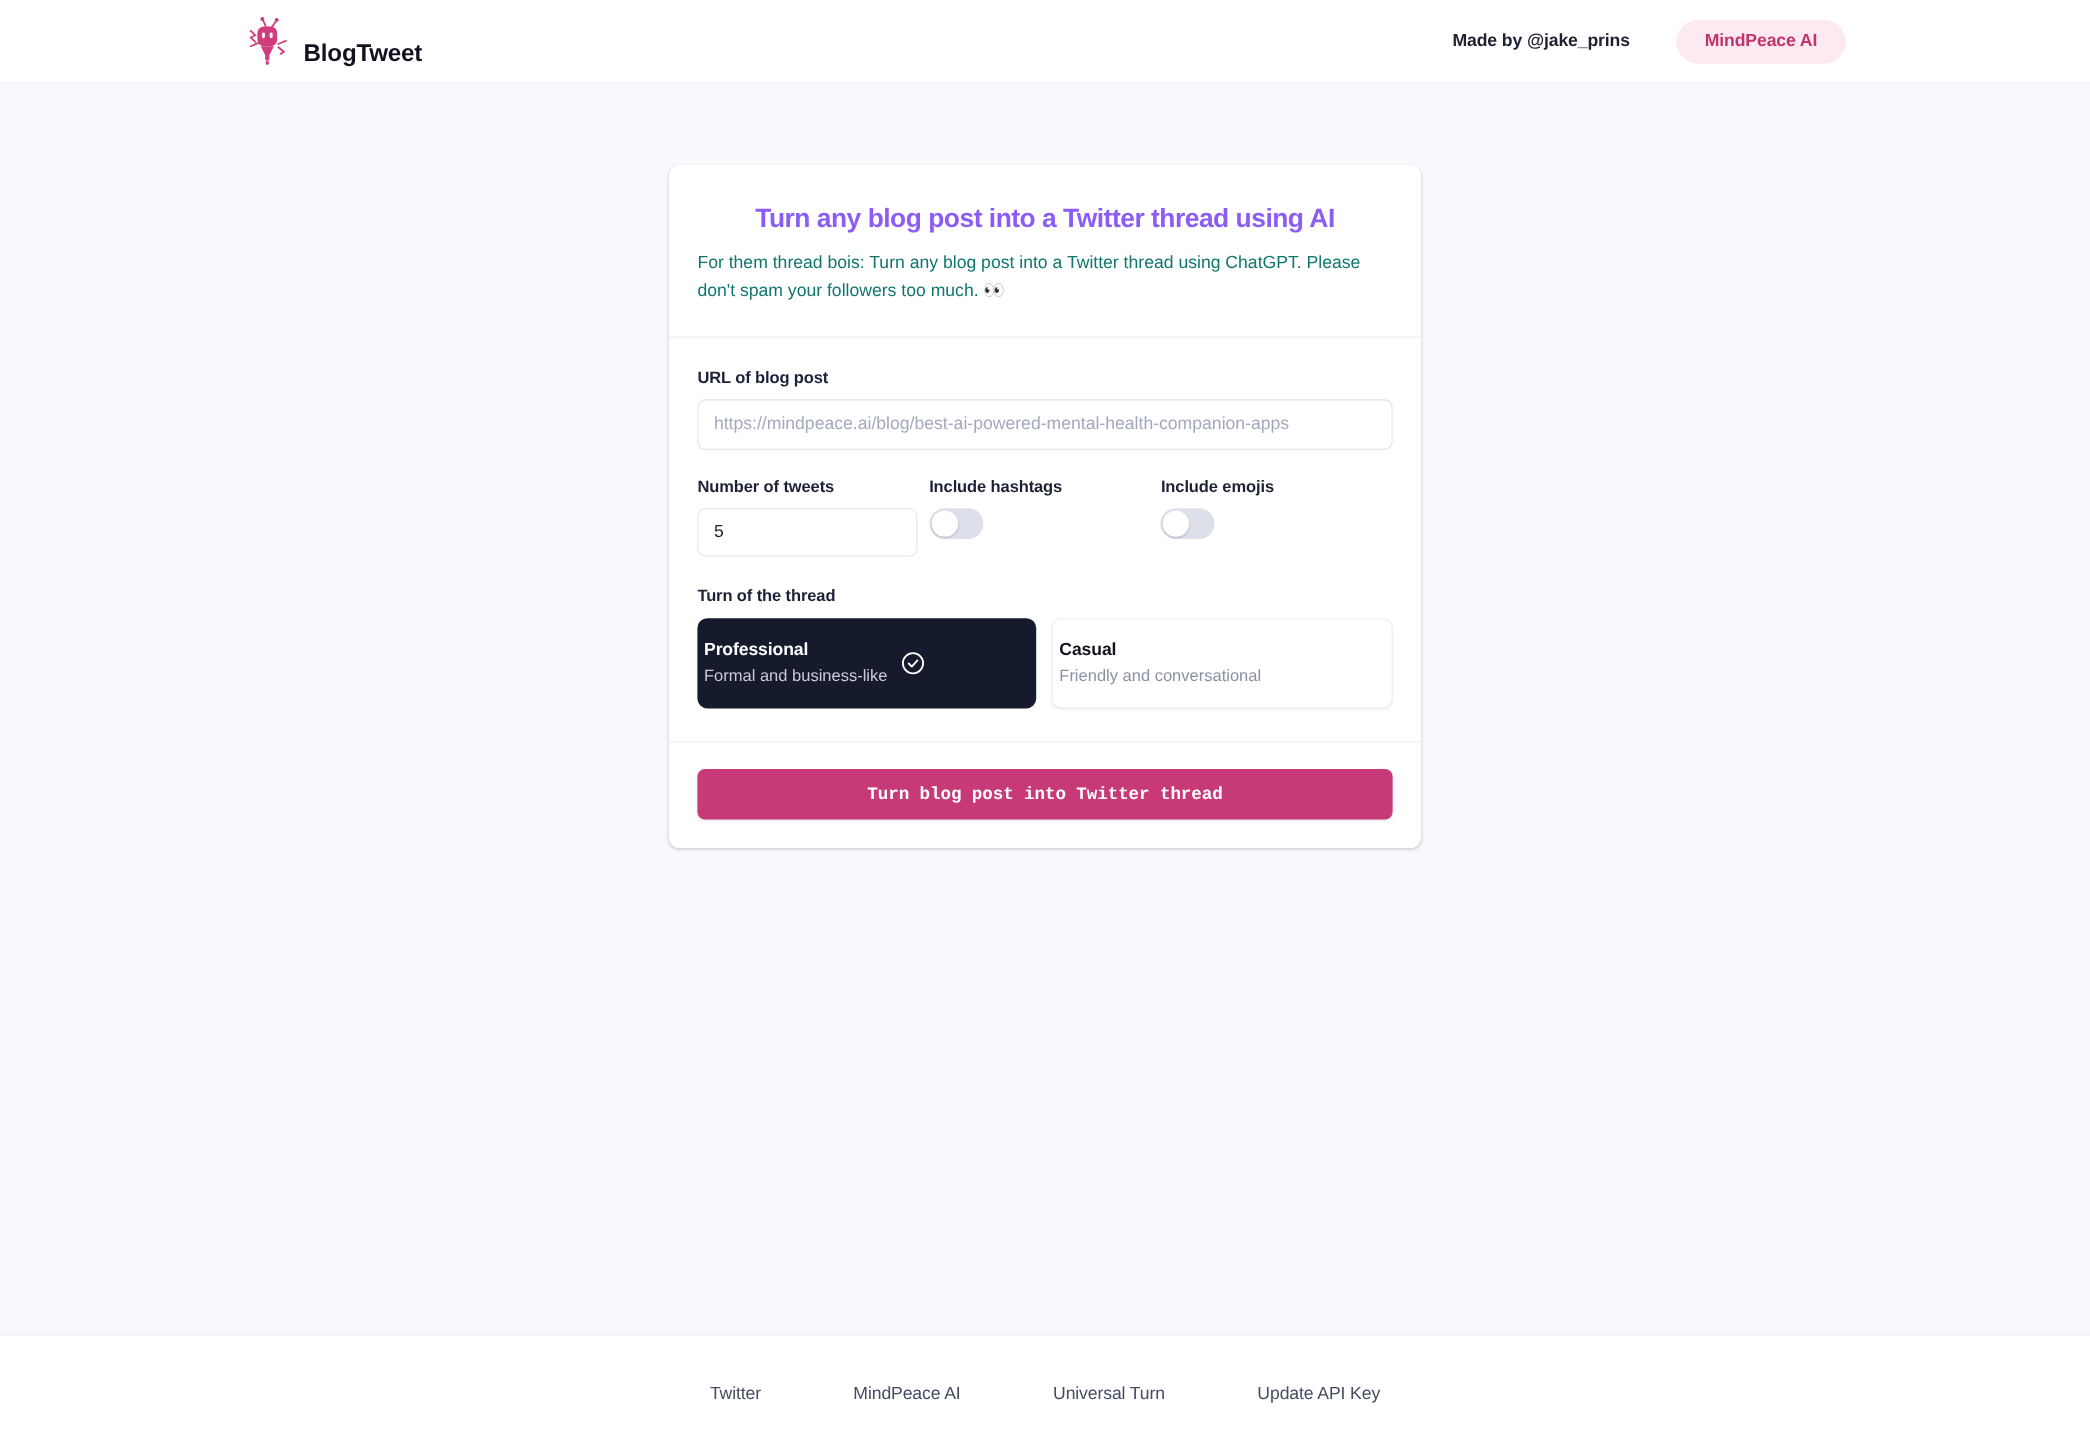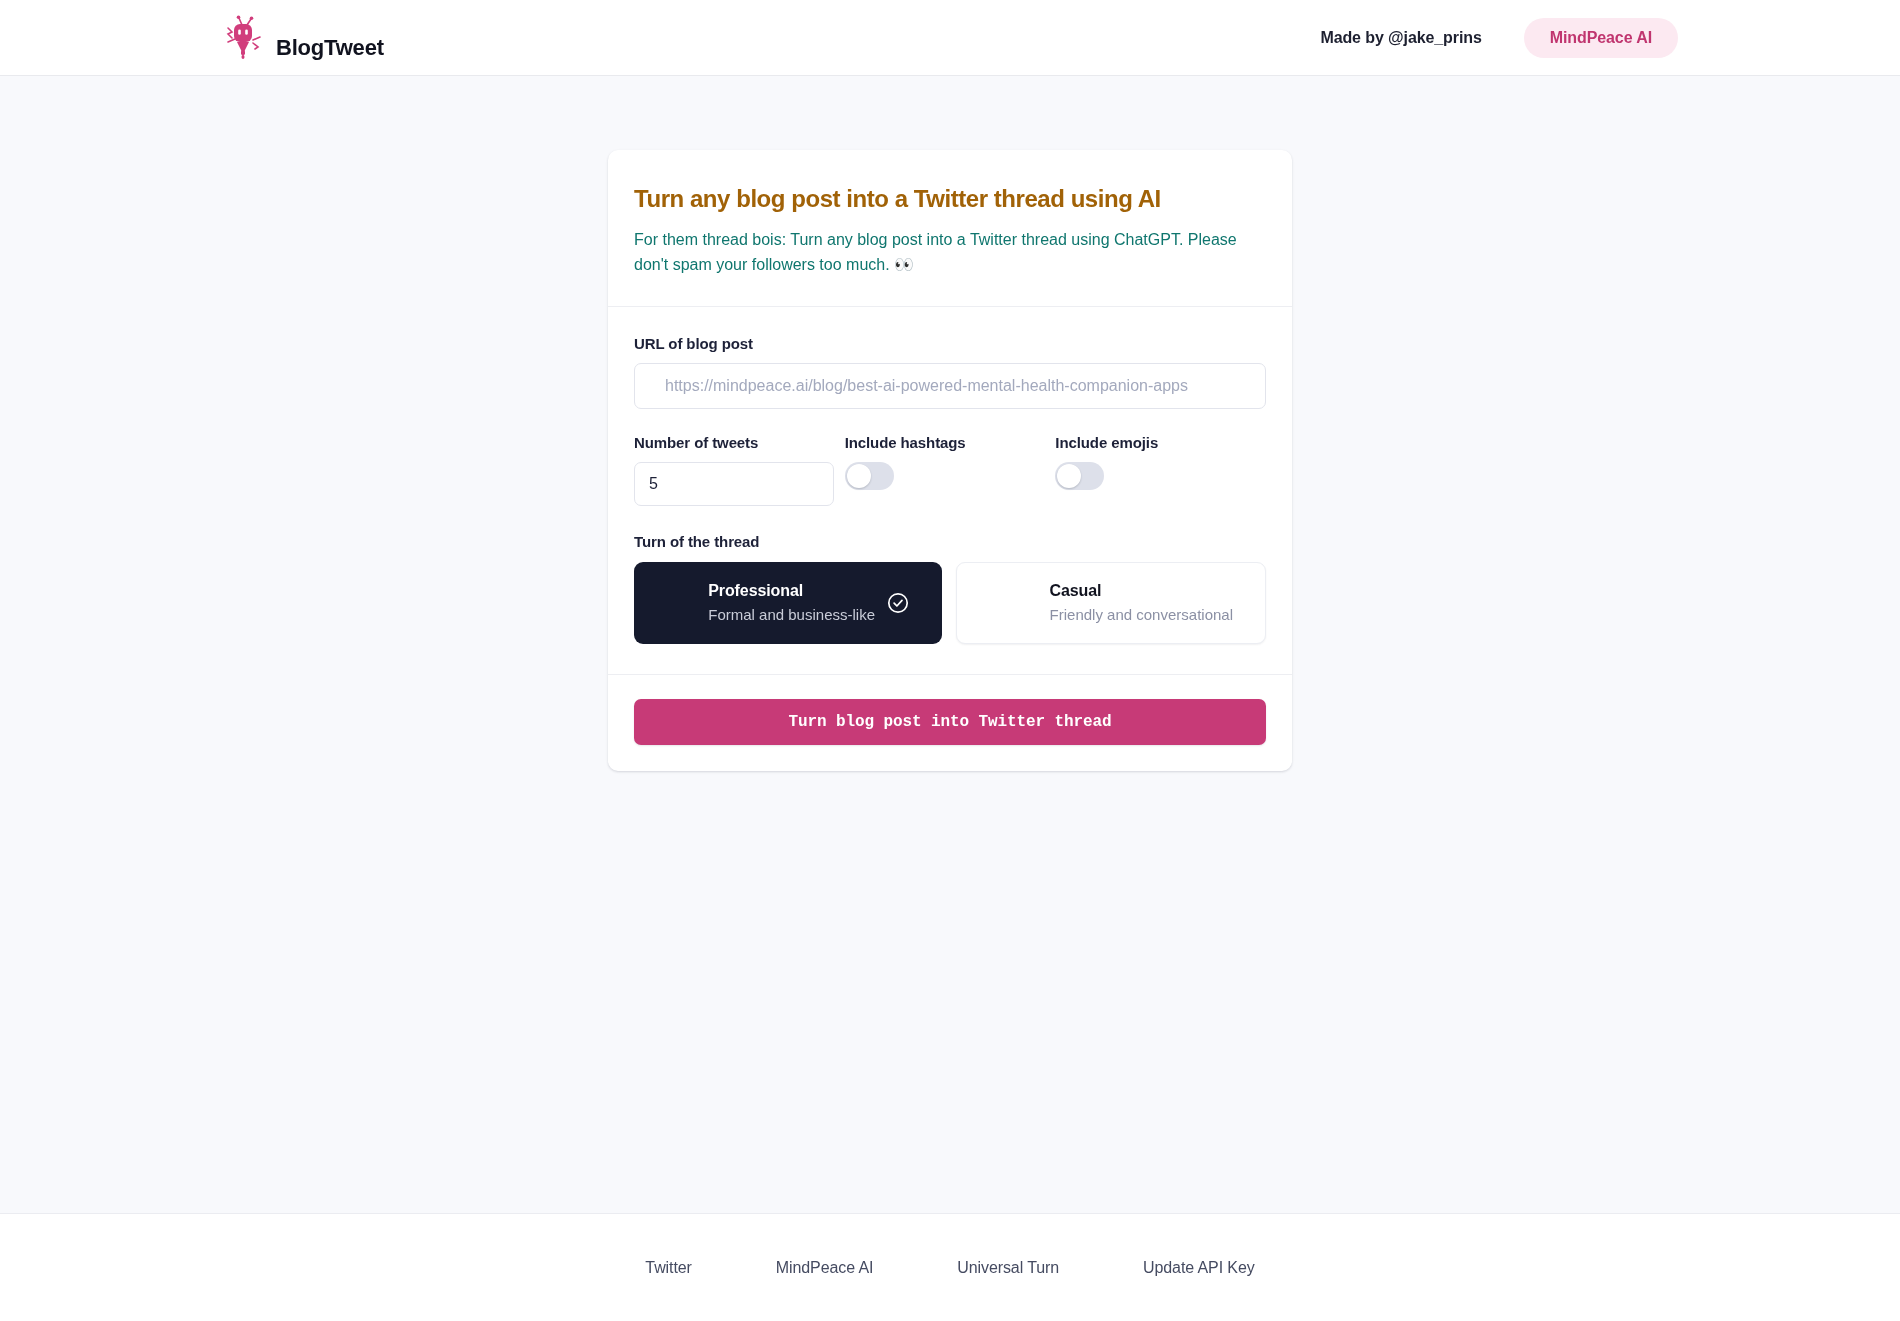--- a/index.html
+++ b/index.html
@@ -103,23 +103,24 @@
   }
 
   .card-head {
     padding: 34px 26px 28px 26px;
     border-bottom: 1px solid #edeef2;
   }
 
   .card-title {
     font-size: 24px;
     font-weight: bold;
-    color: #a16207;
+    color: #8b5cf6;
     letter-spacing: -0.45px;
     line-height: 1.25;
+    text-align: center;
   }
 
   .card-sub {
     margin-top: 14px;
     font-size: 16px;
     line-height: 1.55;
     color: #0f766e;
     max-width: 625px;
   }
 
@@ -135,21 +136,21 @@
     color: #1d2138;
     letter-spacing: -0.1px;
     margin-bottom: 11px;
   }
 
   .text-input {
     width: 100%;
     height: 46px;
     border: 1px solid #e2e4ec;
     border-radius: 7px;
-    padding: 0 30px;
+    padding: 0 14px;
     font-size: 16px;
     color: #14532d;
     font-family: "Liberation Sans", sans-serif;
     background: #ffffff;
     outline: none;
   }
   .text-input::placeholder { color: #a3a9bd; }
 
   .row-3 {
     display: flex;
@@ -198,25 +199,25 @@
 
   .tone-row {
     display: flex;
     gap: 14px;
     margin-top: 12px;
   }
 
   .tone-card {
     flex: 1;
     border-radius: 9px;
-    padding: 19px 32px;
+    padding: 19px 6px;
     min-height: 80px;
     display: flex;
     align-items: center;
-    justify-content: flex-end;
+    justify-content: flex-start;
     cursor: pointer;
     gap: 11px;
   }
 
   .tone-card.selected {
     background: #151a2d;
     color: #ffffff;
   }
   .tone-card.unselected {
     background: #ffffff;

